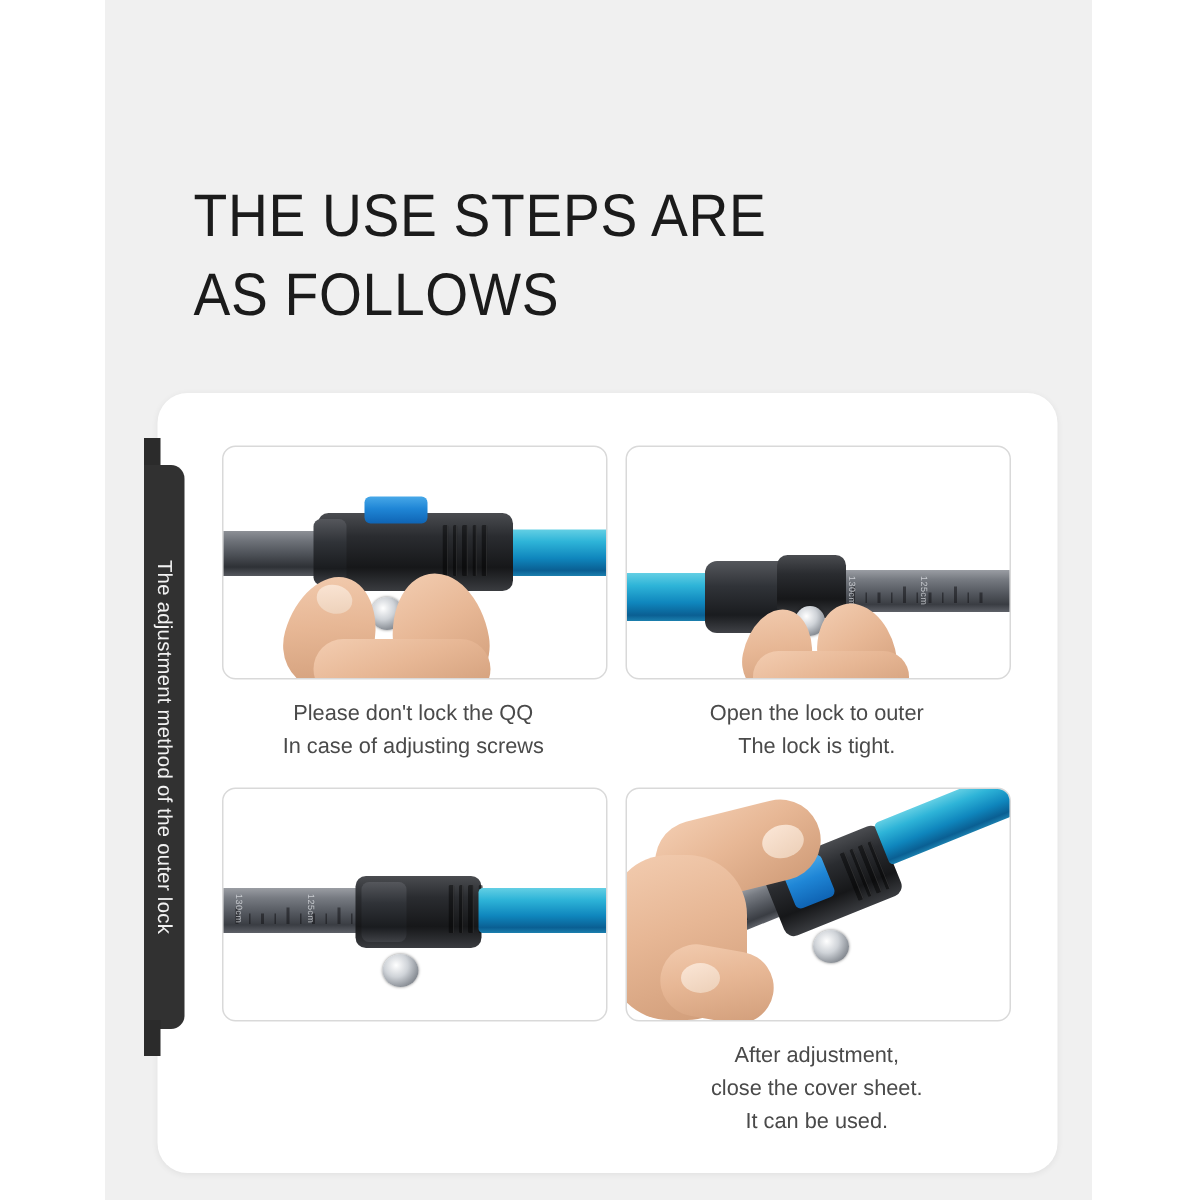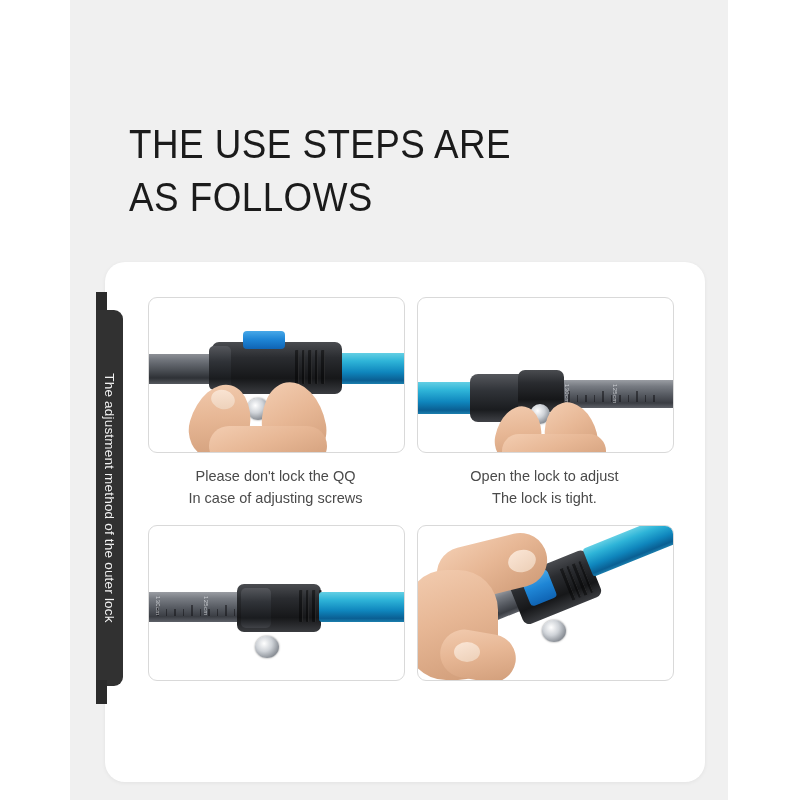--- a/index.html
+++ b/index.html
@@ -324,21 +324,21 @@
         <div class="latch-open" style="left:102px; top:8px; width:38px; height:16px; border-radius:5px;"></div>
 
         <div class="screw" style="left:112px; top:106px; width:20px; height:20px;"></div>
 
         <div class="hand">
           <div class="finger" style="left:78px; top:108px; width:46px; height:58px; transform:rotate(12deg);"></div>
           <div class="finger" style="left:126px; top:104px; width:52px; height:62px; transform:rotate(-14deg);"></div>
           <div class="finger" style="left:84px; top:136px; width:104px; height:34px; border-radius:22px;"></div>
         </div>
       </div>
-      <div class="caption">Open the lock to adjust
+      <div class="caption">Open the lock to outer
 The lock is tight.</div>
     </div>
 
     <div class="step">
       <div class="photo">
 
         <div class="pole-gray" style="left:-4px; top:66px; width:108px; height:30px;"></div>
         <div class="ticks" style="left:8px; top:78px; height:12px;">
           <i class="lng"></i>
             <i></i>
@@ -400,16 +400,19 @@
         <div class="screw" style="left:124px; top:94px; width:24px; height:22px;"></div>
 
         <div class="hand">
           <div class="finger" style="left:18px; top:14px; width:112px; height:54px; border-radius:30px; transform:rotate(-14deg);"></div>
           <div class="nail" style="left:90px; top:24px; width:28px; height:22px; transform:rotate(-14deg);"></div>
           <div class="finger" style="left:-12px; top:44px; width:92px; height:110px; border-radius:40px;"></div>
           <div class="finger" style="left:22px; top:106px; width:76px; height:48px; border-radius:26px; transform:rotate(10deg);"></div>
           <div class="nail" style="left:36px; top:116px; width:26px; height:20px;"></div>
         </div>
       </div>
+      <div class="caption">After adjustment,
+close the cover sheet.
+It can be used.</div>
     </div>
 
   </div>
 </div>
 
 </body></html>

